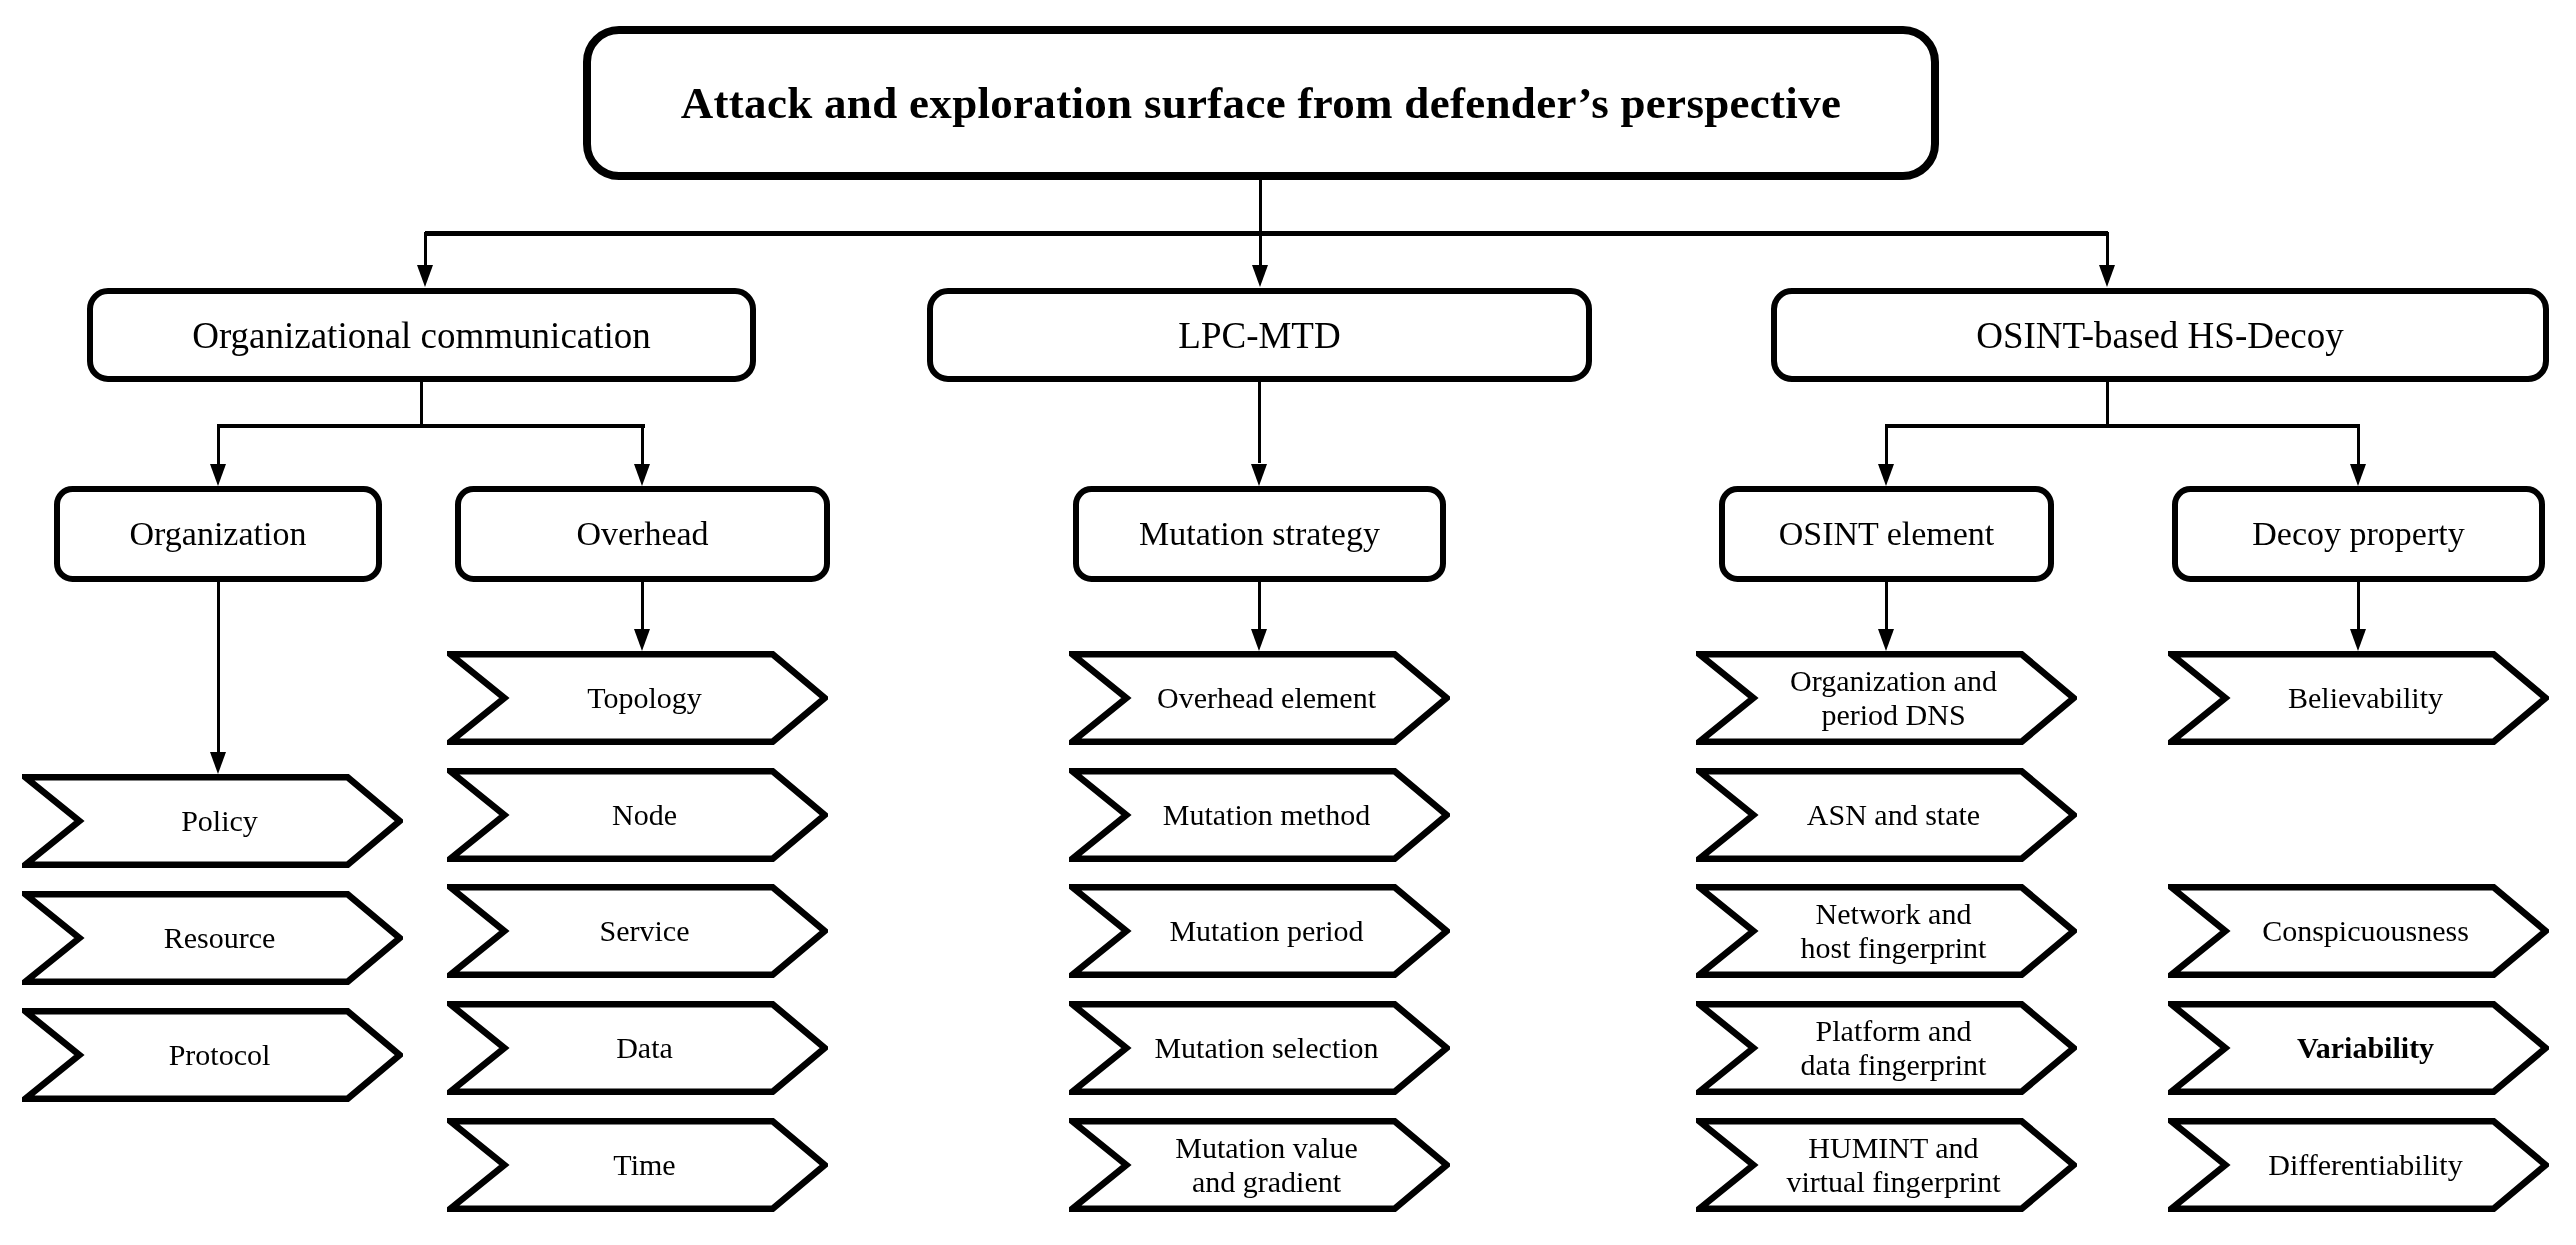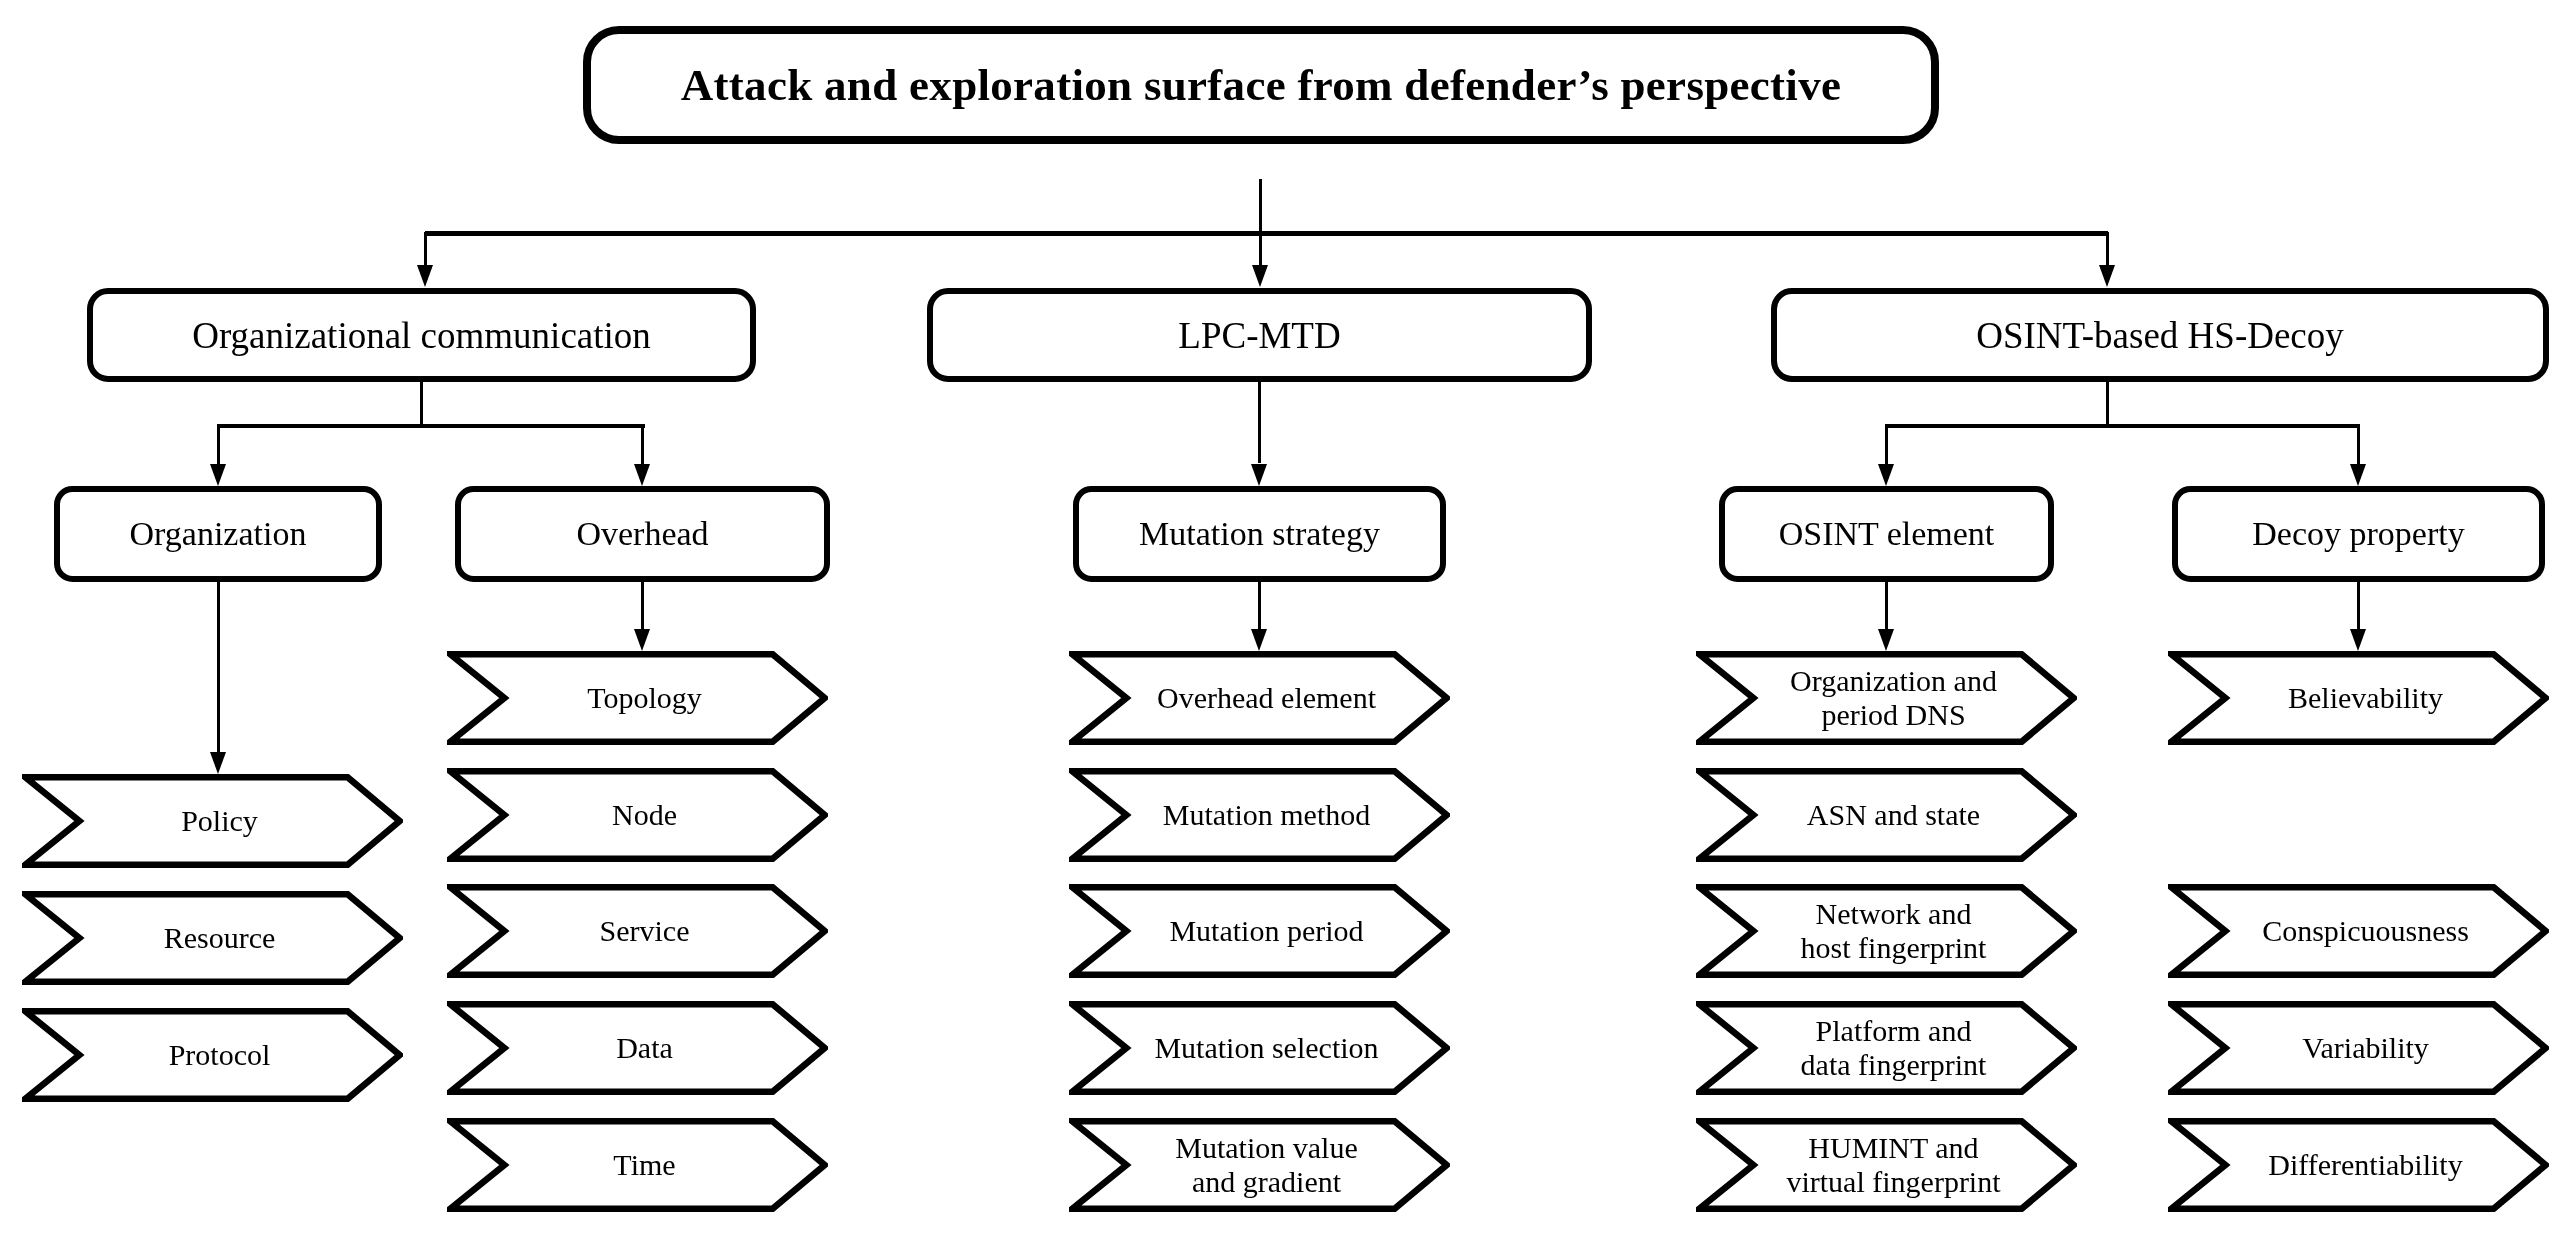--- a/index.html
+++ b/index.html
@@ -64,21 +64,21 @@
     font-size:30px;
     line-height:1.12;
     white-space:pre-line;
   }
 </style>
 </head>
 <body>
 
 <div class="canvas">
 
-  <div class="box title-box" style="left:583px;top:26px;width:1356px;height:118px;justify-content:center;">
+  <div class="box title-box" style="left:583px;top:26px;width:1356px;height:154px;justify-content:center;">
     <span>Attack and exploration surface from defender’s perspective</span>
   </div>
 
   <div class="vline" style="left:1259px;top:179px;height:55px;"></div>
   <div class="hline thick" style="left:425px;top:231px;width:1683px;"></div>
 
   <div class="vline" style="left:424px;top:232px;height:34px;"></div>
   <div class="ah" style="left:417px;top:265px;"></div>
 
   <div class="vline" style="left:1259px;top:235px;height:32px;"></div>
@@ -267,21 +267,21 @@
         <polygon points="5,5 494,5 573,71.5 494,138 5,138 87,71.5" fill="#ffffff" stroke="#000000" stroke-width="10"></polygon>
       </svg>
     <div class="chev-label">Believability</div>
   </div>
   <div class="chev" style="left:2168px;top:884px;">
     <svg viewBox="0 0 578 143" preserveAspectRatio="none">
         <polygon points="5,5 494,5 573,71.5 494,138 5,138 87,71.5" fill="#ffffff" stroke="#000000" stroke-width="10"></polygon>
       </svg>
     <div class="chev-label">Conspicuousness</div>
   </div>
-  <div class="chev" style="left:2168px;top:1001px;">
+  <div class="chev" style="left:2168px;top:1001px;font-weight:bold;">
     <svg viewBox="0 0 578 143" preserveAspectRatio="none">
         <polygon points="5,5 494,5 573,71.5 494,138 5,138 87,71.5" fill="#ffffff" stroke="#000000" stroke-width="10"></polygon>
       </svg>
     <div class="chev-label">Variability</div>
   </div>
   <div class="chev" style="left:2168px;top:1118px;">
     <svg viewBox="0 0 578 143" preserveAspectRatio="none">
         <polygon points="5,5 494,5 573,71.5 494,138 5,138 87,71.5" fill="#ffffff" stroke="#000000" stroke-width="10"></polygon>
       </svg>
     <div class="chev-label">Differentiability</div>

